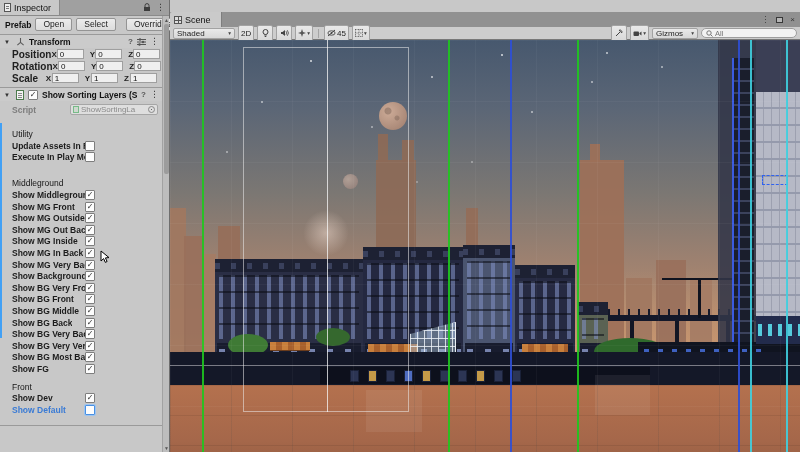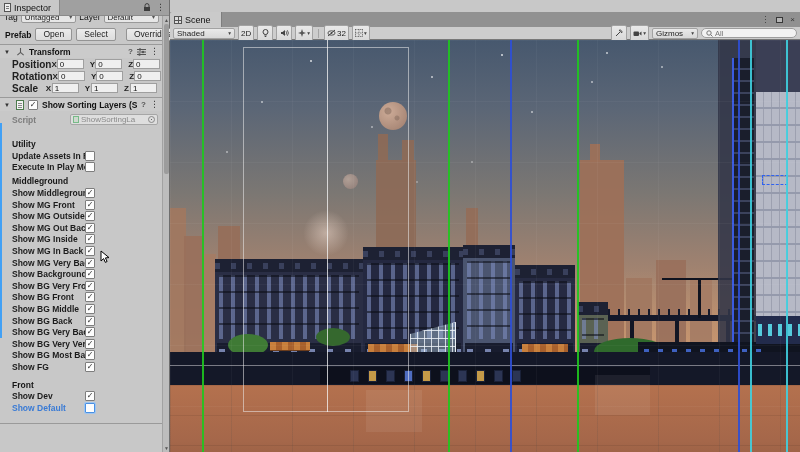--- a/index.html
+++ b/index.html
@@ -33,21 +33,21 @@
   .vrow { display:flex; align-items:center; height:12px; padding-left:12px; }
   .vlabel { width:44px; font-size:10px; font-weight:bold; color:#202020; }
   .axl { width:8px; font-size:8px; font-weight:bold; color:#222; }
   .vfield { width:27px; height:10px; background:#efefef; border:1px solid #9f9f9f; font-size:8px; line-height:9px; padding-left:2px; margin-right:6px; color:#111; }
   .script-row { display:flex; align-items:center; height:13px; padding:0 5px 0 12px; margin-top:2px; }
   .script-label { width:58px; color:#7d7d7d; font-size:8.5px; font-weight:bold; }
   .obj-field { flex:1; height:11px; background:#dedede; border:1px solid #a6a6a6; border-radius:2px; display:flex; align-items:center; padding:0 2px; color:#8a8a8a; font-size:8px; }
   .obj-field .mini-sq { width:6px; height:7px; background:#cfd8cf; border:1px solid #7b8; margin-right:2px; }
   .obj-field .picker { margin-left:auto; width:7px; height:7px; border:1px solid #888; border-radius:50%; position:relative; }
   .obj-field .picker:before { content:""; position:absolute; left:2px; top:2px; width:1px; height:1px; background:#666; }
-  .sec-header { font-weight:bold; font-size:8.5px; padding-left:12px; height:12px; line-height:12px; color:#161616; }
+  .sec-header { font-weight:normal; font-size:8.5px; padding-left:12px; height:12px; line-height:12px; color:#161616; }
   .crow { display:flex; align-items:center; height:11.6px; padding-left:12px; }
   .clabel { font-size:8.5px; font-weight:bold; color:#1c1c1c; white-space:nowrap; overflow:hidden; max-width:88px; }
   .clabel.accent { color:#3a7bd5; }
   .cbox { position:absolute; left:85px; width:10px; height:10px; background:#fdfdfd; border:1px solid #7e7e7e; border-radius:1px; font-size:8px; line-height:8px; text-align:center; color:#2e2e2e; }
   .crow { position:relative; }
   .cbox.focus { border-color:#4a90e2; box-shadow:0 0 0 1px #9cc4f0; }
   .addc-wrap { margin-top:9px; display:flex; justify-content:center; padding-bottom:4px; border-top:1px solid #9a9a9a; padding-top:8px; }
   .blue-strip { position:absolute; left:0; top:123px; width:2px; height:215px; background:#41a0f5; }
   .insp-scroll { position:absolute; right:0; top:16px; width:7px; height:436px; background:#bdbdbd; border-left:1px solid #a2a2a2; }
   .insp-scroll .sarr { position:absolute; left:0; width:7px; font-size:5px; color:#555; text-align:center; }
@@ -157,34 +157,20 @@
         <svg width="8" height="9" viewBox="0 0 8 9">
             <path d="M2 4V2.6A2 2 0 0 1 6 2.6V4" fill="none" stroke="#3c3c3c" stroke-width="1"></path>
             <rect x="1" y="4" width="6" height="4" fill="#3c3c3c"></rect>
           </svg>
         <span class="kebab">⋮</span>
       </div>
     </div>
 
     <div class="insp-body">
 
-      <div class="row-clip">
-        <div class="taglayer">
-          <span style="font-size:8.5px;">Tag</span>
-          <span class="mini-drop">
-              <span>Untagged</span>
-              <span class="arr">▾</span>
-            </span>
-          <span style="font-size:8.5px;">Layer</span>
-          <span class="mini-drop">
-              <span>Default</span>
-              <span class="arr">▾</span>
-            </span>
-        </div>
-      </div>
 
       <div class="prefab-row">
         <span style="font-size:8.5px;font-weight:bold;">Prefab</span>
         <button class="btn">Open</button>
         <button class="btn">Select</button>
         <button class="btn" style="margin-left:6px;"><span>Overrides</span><span class="arr">▾</span></button>
       </div>
 
       <div class="comp-header">
         <span class="fold">▼</span>
@@ -253,21 +239,21 @@
       <div id="sorting-sections">
           <div class="sec-header" style="margin-top: 12px;">Utility</div>
           <div class="crow">
             <span class="clabel">Update Assets In Re</span>
             <span class="cbox"></span>
           </div>
           <div class="crow">
             <span class="clabel">Execute In Play Mod</span>
             <span class="cbox"></span>
           </div>
-          <div class="sec-header" style="margin-top: 2px;">Middleground</div>
+          <div class="sec-header" style="margin-top: 14px;">Middleground</div>
           <div class="crow">
             <span class="clabel">Show Middleground</span>
             <span class="cbox">✓</span>
           </div>
           <div class="crow">
             <span class="clabel">Show MG Front</span>
             <span class="cbox">✓</span>
           </div>
           <div class="crow">
             <span class="clabel">Show MG Outside</span>
@@ -389,21 +375,21 @@
           </svg>
         <span class="tb-arr">▾</span>
       </span>
       <span class="tb-sep"></span>
       <span class="tb-btn">
         <svg width="9" height="8" viewBox="0 0 9 8">
             <ellipse cx="4.5" cy="4" rx="3.6" ry="2.2" fill="none" stroke="#444" stroke-width=".9"></ellipse>
             <circle cx="4.5" cy="4" r=".9" fill="#444"></circle>
             <path d="M1 7L8 1" stroke="#444" stroke-width="1"></path>
           </svg>
-        <span>32</span>
+        <span>45</span>
       </span>
       <span class="tb-btn">
         <svg width="8" height="8" viewBox="0 0 8 8">
             <path d="M0 .5h8M0 4h8M0 7.5h8M.5 0v8M4 0v8M7.5 0v8" stroke="#555" stroke-width=".7" stroke-dasharray="1.5 1"></path>
           </svg>
         <span class="tb-arr">▾</span>
       </span>
       <span class="tb-spacer"></span>
       <span class="tb-btn">
         <svg width="8" height="8" viewBox="0 0 8 8">

